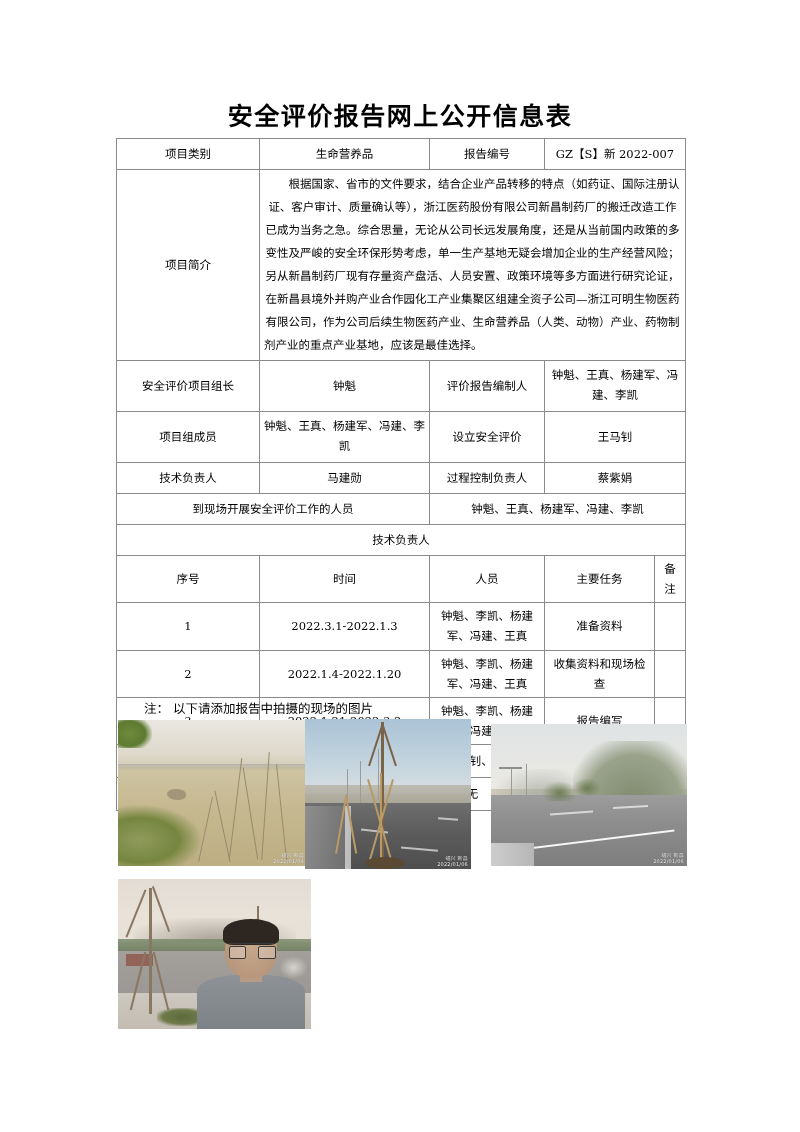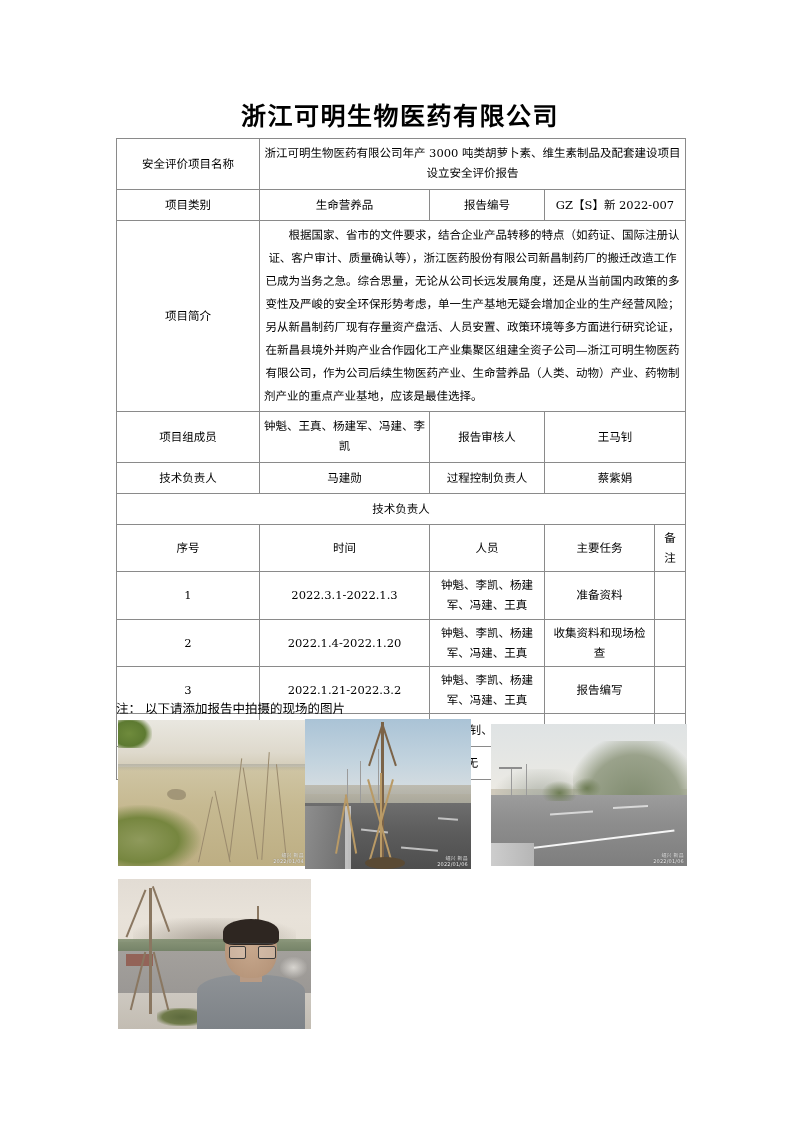--- a/index.html
+++ b/index.html
@@ -81,20 +81,21 @@
   .row-proc { height: 26px; margin-top: 48px; }
 
   
   .note-line {
     position: absolute;
     left: 116px;
     top: 698px;
     font-size: 12.5px;
     font-family: "DejaVu Serif", "Liberation Serif", serif;
     white-space: nowrap;
+    padding-left: 28px;
   }
   .note-line .note-label { margin-right: 4px; }
 
   
   .photo-strip {
     position: absolute;
     left: 118px;
     top: 719px;
   }
   .photo {
@@ -220,66 +221,72 @@
   #photo-4 .car-4 { right:2%; top:52%; width:14%; height:14%;
     background: radial-gradient(ellipse at 50% 50%, #d7d4cf 0%, rgba(215,212,207,0) 75%); }
   #photo-4 .truck-4 { left:4%; top:50%; width:14%; height:8%;
     background:#8d4a3c; opacity:.7; }
 </style>
 </head>
 <body>
 
 <div class="page">
 
-  <div class="doc-title">浙江可明生物医药有限公司</div>
+  <div class="doc-title">安全评价报告网上公开信息表</div>
 
   <table class="main-table">
     <colgroup>
       <col style="width:143px">
       <col style="width:170px">
       <col style="width:115px">
       <col style="width:110px">
       <col style="width:31px">
     </colgroup>
     <tbody>
 
-      <tr>
-        <td class="cell-label tall-1">安全评价项目名称</td>
-        <td colspan="4" class="cell-wrap">浙江可明生物医药有限公司年产 3000 吨类胡萝卜素、维生素制品及配套建设项目设立安全评价报告</td>
-      </tr>
 
       <tr>
         <td class="cell-label tall-2">项目类别</td>
         <td>生命营养品</td>
         <td>报告编号</td>
         <td colspan="2">GZ【S】新 2022-007</td>
       </tr>
 
       <tr>
         <td class="cell-label">项目简介</td>
         <td colspan="4" class="intro-cell">
           <div class="p">根据国家、省市的文件要求，结合企业产品转移的特点（如药证、国际注册认证、客户审计、质量确认等），浙江医药股份有限公司新昌制药厂的搬迁改造工作已成为当务之急。综合思量，无论从公司长远发展角度，还是从当前国内政策的多变性及严峻的安全环保形势考虑，单一生产基地无疑会增加企业的生产经营风险；另从新昌制药厂现有存量资产盘活、人员安置、政策环境等多方面进行研究论证，在新昌县境外并购产业合作园化工产业集聚区组建全资子公司—浙江可明生物医药有限公司，作为公司后续生物医药产业、生命营养品（人类、动物）产业、药物制剂产业的重点产业基地，应该是最佳选择。</div>
         </td>
       </tr>
 
+      <tr>
+        <td class="cell-label tall-1">安全评价项目组长</td>
+        <td>钟魁</td>
+        <td>评价报告编制人</td>
+        <td colspan="2" class="cell-wrap">钟魁、王真、杨建军、冯建、李凯</td>
+      </tr>
 
       <tr>
         <td class="cell-label tall-1">项目组成员</td>
         <td class="cell-wrap">钟魁、王真、杨建军、冯建、李凯</td>
-        <td>报告审核人</td>
+        <td>设立安全评价</td>
         <td colspan="2">王马钊</td>
       </tr>
 
       <tr>
         <td class="cell-label tall-2">技术负责人</td>
         <td>马建勋</td>
         <td>过程控制负责人</td>
         <td colspan="2">蔡紫娟</td>
       </tr>
 
+      <tr>
+        <td colspan="2" class="tall-2">到现场开展安全评价工作的人员</td>
+        <td colspan="3">钟魁、王真、杨建军、冯建、李凯</td>
+      </tr>
 
       <tr>
         <td colspan="5" class="section-head tall-2">技术负责人</td>
       </tr>
 
       <tr>
         <td class="row-proc">序号</td>
         <td>时间</td>
         <td>人员</td>
         <td>主要任务</td>

